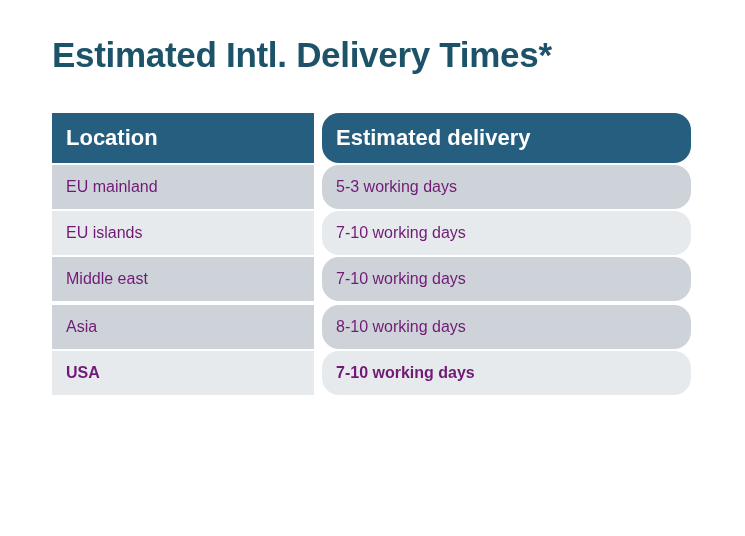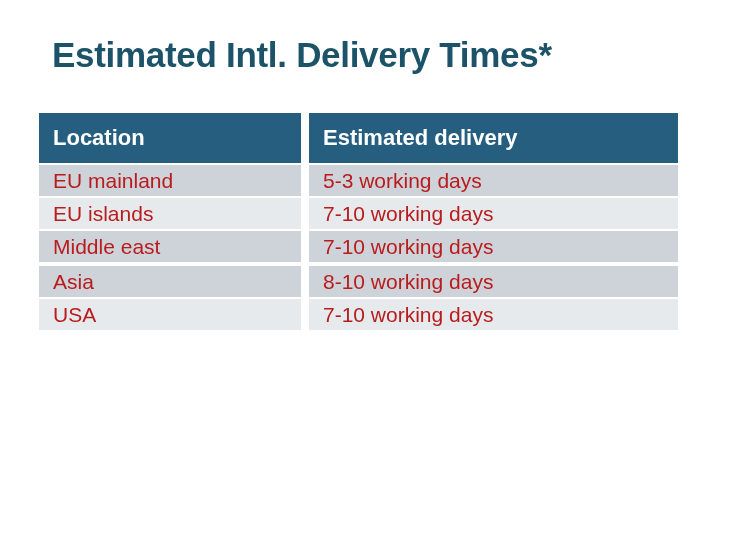--- a/index.html
+++ b/index.html
@@ -26,50 +26,52 @@
     top: 36px;
     font-size: 35px;
     font-weight: 700;
     letter-spacing: -0.3px;
     color: #1d5369;
     line-height: 1.1;
     white-space: nowrap;
   }
   .delivery-table {
     position: absolute;
-    left: 39px;
+    left: 52px;
     top: 113px;
     width: 639px;
   }
   .trow {
     display: flex;
     gap: 8px;
     margin-bottom: 2px;
   }
   .trow:last-child {
     margin-bottom: 16px;
+    font-weight: bold;
   }
   .cell {
     box-sizing: border-box;
     display: flex;
     align-items: center;
-    height: 31px;
+    height: 44px;
     padding: 0 14px;
-    font-size: 21px;
-    color: #b91c1c;
+    font-size: 16px;
+    color: #701a75;
     white-space: nowrap;
     overflow: hidden;
   }
   .cell-location {
     width: 262px;
     flex: 0 0 262px;
   }
   .cell-delivery {
     width: 369px;
     flex: 0 0 369px;
+    border-radius: 17px;
   }
   .header-row .cell {
     background: #265e80;
     color: #ffffff;
     font-weight: 700;
     font-size: 22px;
     height: 50px;
   }
   .row-odd .cell {
     background: #ced3da;

